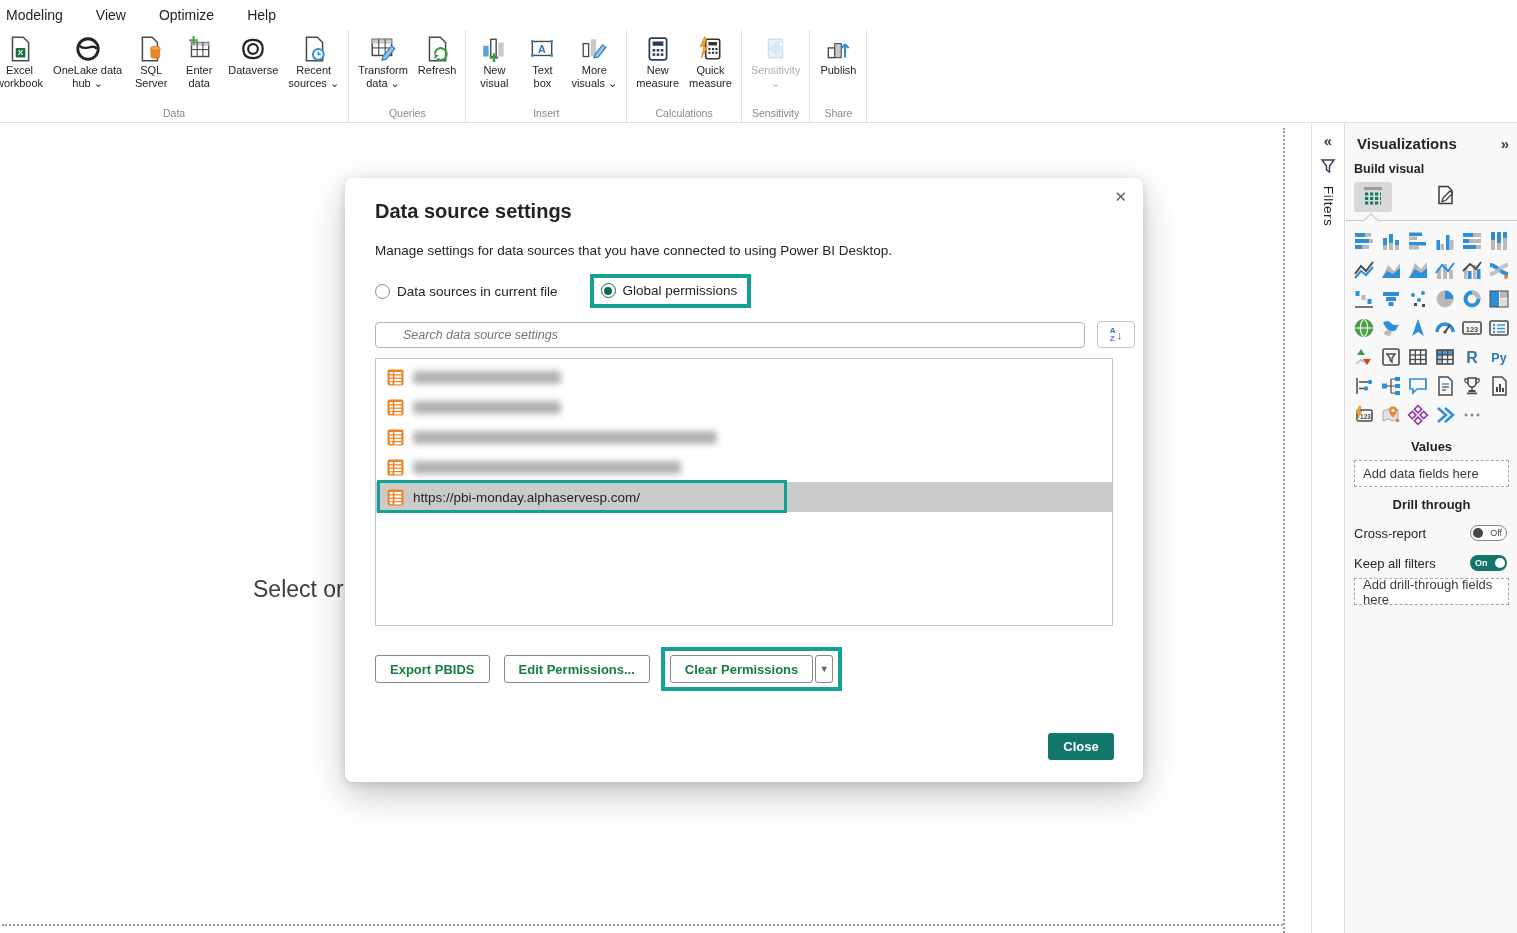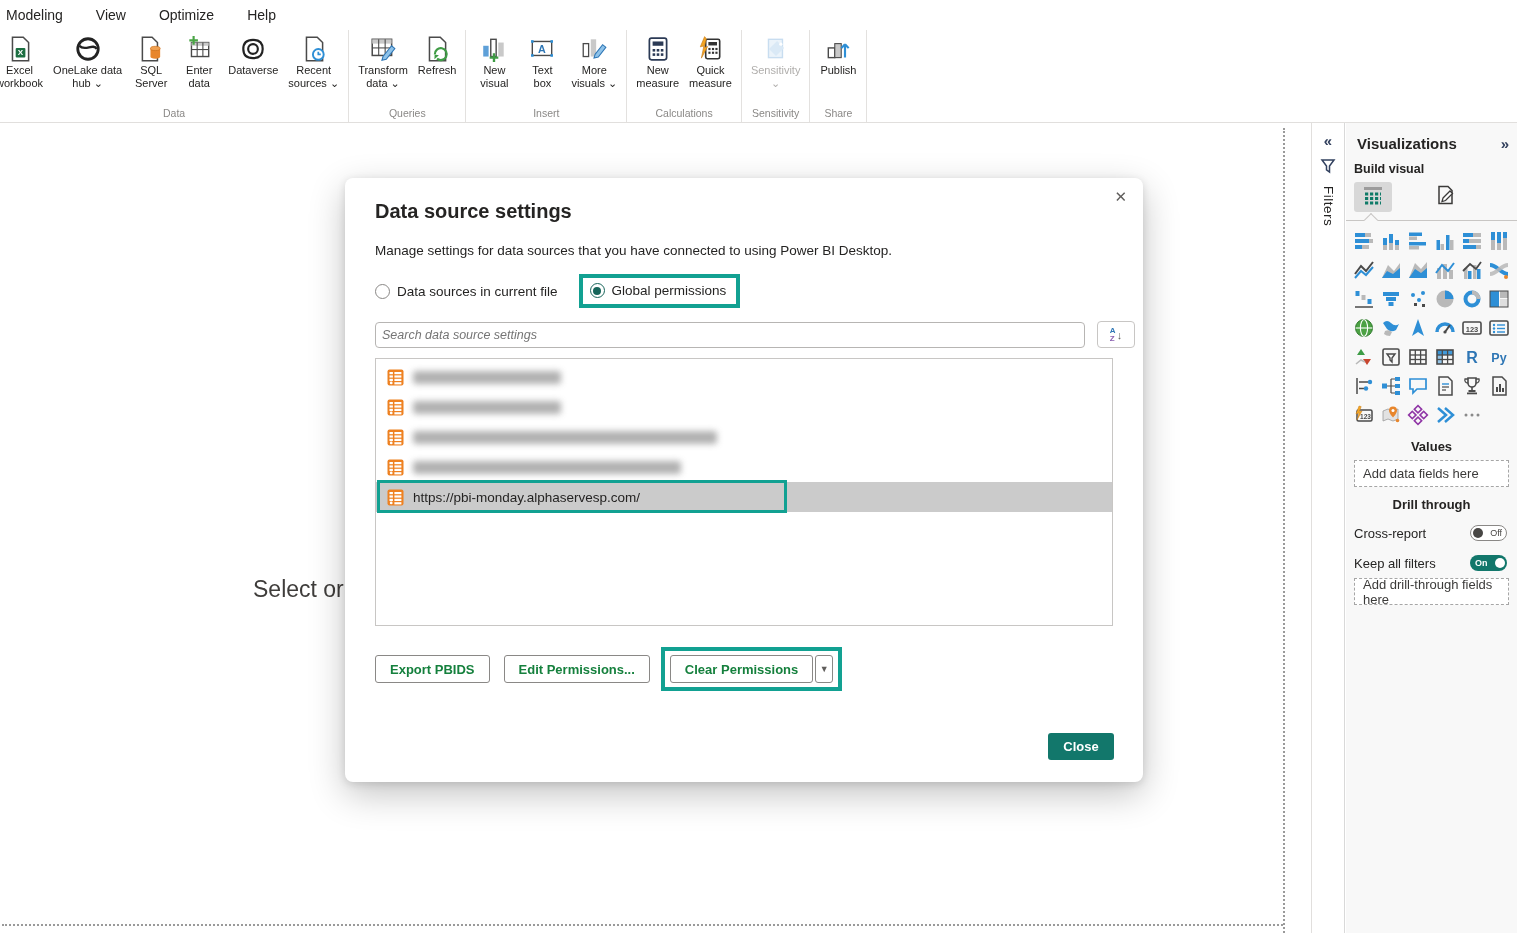--- a/index.html
+++ b/index.html
@@ -73,30 +73,30 @@
   .toggle.on .ttext { position:absolute; left:5px; top:2.5px; color:#fff; font-weight:bold; }
 
   
   .dialog { position:absolute; left:345px; top:178px; width:798px; height:604px;
     background:#fff; border-radius:8px; z-index:10;
     box-shadow:0 12px 36px rgba(0,0,0,.24), 0 2px 8px rgba(0,0,0,.12); }
   .dlg-close { position:absolute; right:12px; top:8px; font-size:15px; color:#605e5c;
     cursor:pointer; padding:2px 4px; }
   .dlg-title { font-size:20px; font-weight:bold; padding:22px 30px 0 30px; }
   .dlg-desc { font-size:13.5px; padding:20px 30px 0 30px; }
-  .dlg-radios { display:flex; align-items:center; padding:16px 30px 0 30px; gap:21px; }
+  .dlg-radios { display:flex; align-items:center; padding:16px 30px 0 30px; gap:32px; }
   .radio-opt { display:flex; align-items:center; gap:7px; font-size:13.5px; cursor:pointer; }
   .rdot { width:15px; height:15px; border-radius:50%; border:1px solid #8a8886; background:#fff; position:relative; }
   .rdot.sel { border:1.5px solid #17655a; }
   .rdot.sel::after { content:''; position:absolute; left:2.5px; top:2.5px; width:8px; height:8px;
     border-radius:50%; background:#17655a; }
   .annotated { border:4px solid #12a192; padding:5px 10px 6px 7px; }
   .dlg-searchrow { display:flex; align-items:center; padding:13px 8px 0 30px; }
   .search-input { width:710px; height:26px; border:1px solid #b7b5b3; border-radius:4px;
-    font-style:italic; font-size:12.5px; color:#6d28d9; padding:0 6px; outline:none;
+    font-style:italic; font-size:12.5px; color:#6d28d9; padding:0 27px; outline:none;
     font-family:"Liberation Sans","DejaVu Sans",sans-serif; }
   .sort-btn { margin-left:auto; width:38px; height:27px; border:1px solid #c8c6c4; border-radius:4px;
     background:#fff; display:flex; align-items:center; justify-content:center; gap:1px; cursor:pointer; }
   .sort-az { display:flex; flex-direction:column; font-size:8px; font-weight:bold; line-height:8px; }
   .sort-az .a { color:#2e76b5; } .sort-az .z { color:#8a5fb0; }
   .sort-arrow { font-size:11px; color:#605e5c; }
   .src-list { margin:10px 30px 0 30px; width:738px; height:268px; border:1px solid #c8c6c4;
     background:#fff; padding-top:3px; overflow:hidden; }
   .src-row { height:30px; display:flex; align-items:center; padding-left:11px; position:relative; }
   .src-row.sel { background:#cbcbcb; }

